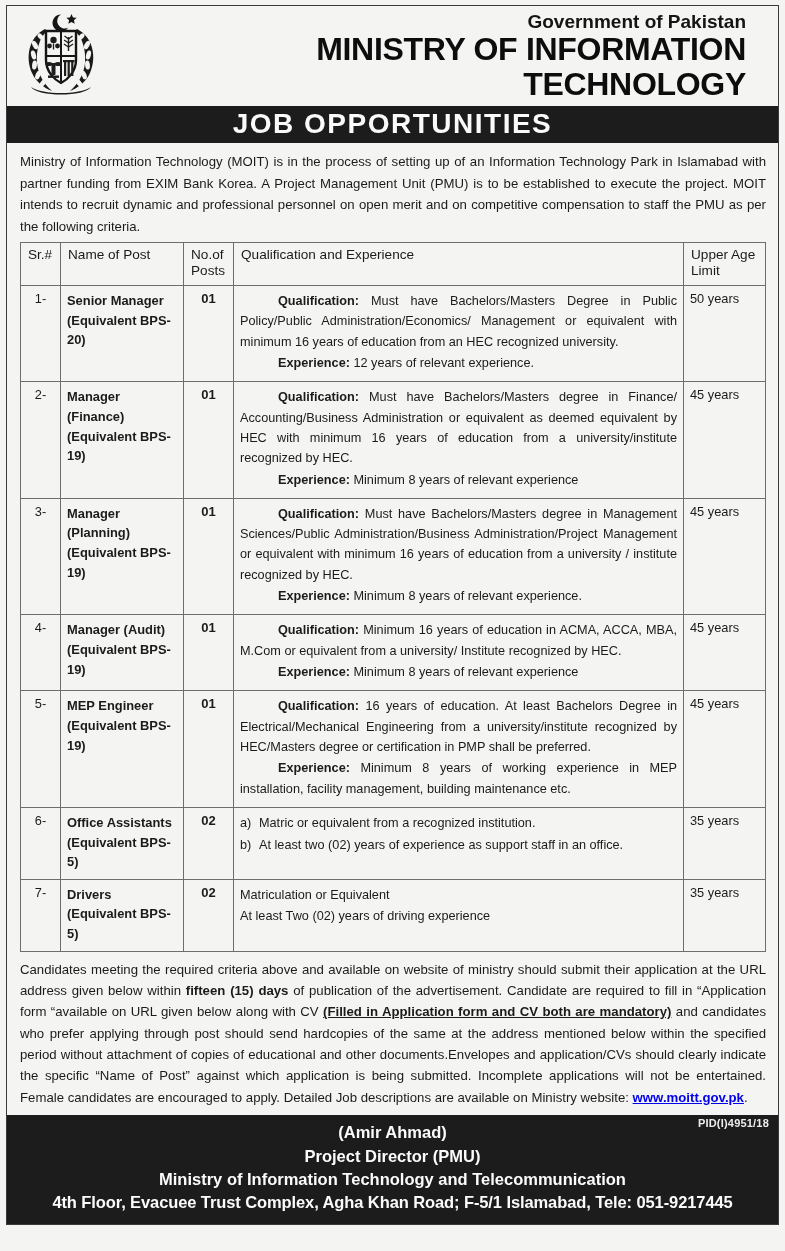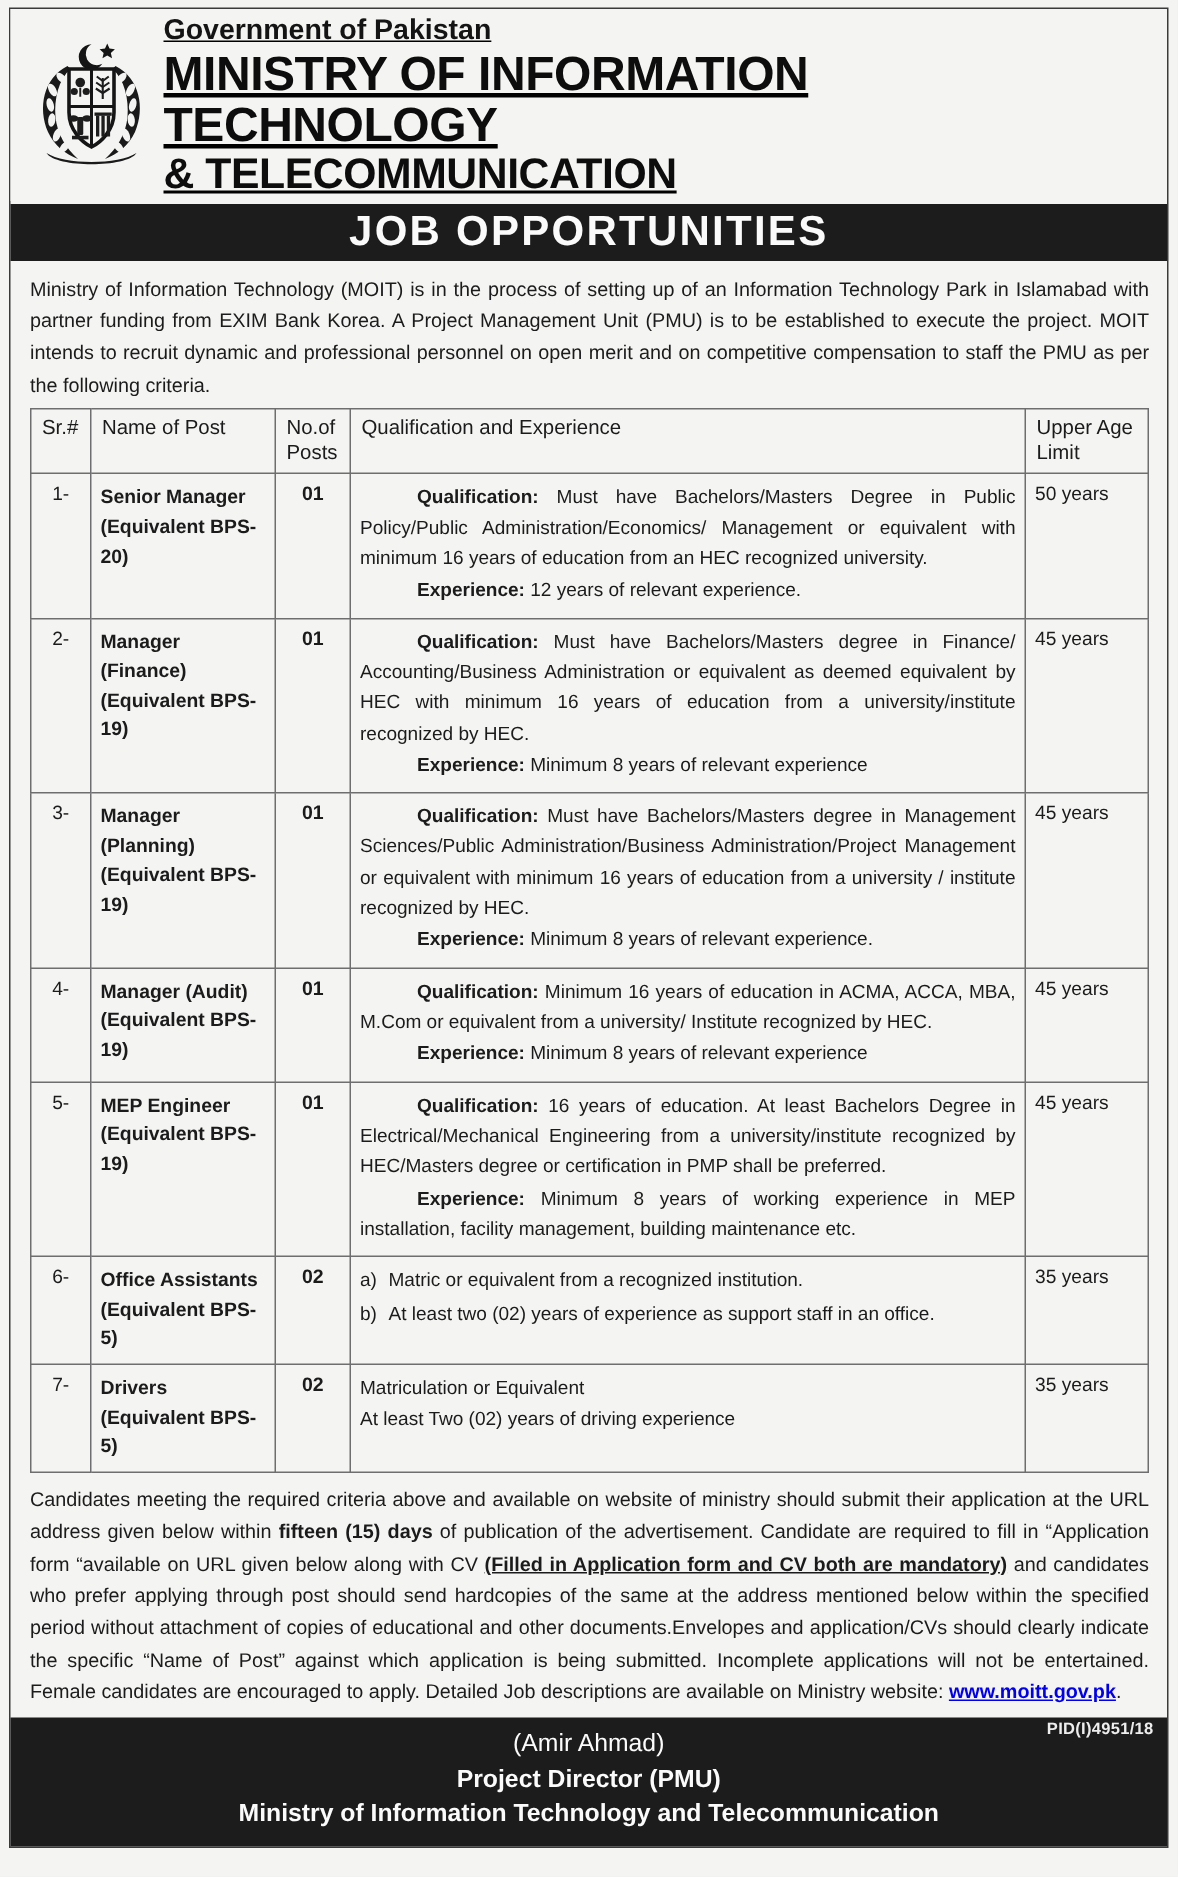--- a/index.html
+++ b/index.html
@@ -55,21 +55,21 @@
     background: #f4f4f2;
   }
   .emblem {
     width: 96px;
     min-width: 96px;
     height: 92px;
     display: flex;
     align-items: center;
     justify-content: center;
   }
-  .titles { flex: 1; text-align: left; padding-right: 26px; text-decoration: underline; }
+  .titles { flex: 1; text-align: right; padding-right: 26px; }
   .gov-line {
     font-size: 19px;
     font-weight: bold;
     color: #141414;
     letter-spacing: 0px;
     line-height: 1.15;
   }
   .ministry-line-1 {
     font-size: 32px;
     font-weight: bold;
@@ -174,21 +174,21 @@
   }
   .pid {
     position: absolute;
     right: 9px;
     top: 2px;
     font-size: 11px;
     font-weight: bold;
     letter-spacing: 0.2px;
     color: #ededed;
   }
-  .f1 { font-size: 16.5px; font-weight: normal; line-height: 1.42; }
+  .f1 { font-size: 16.5px; font-weight: bold; line-height: 1.42; }
   .f2 { font-size: 16.5px; font-weight: bold; line-height: 1.42; }
   .f3 { font-size: 16.5px; font-weight: bold; line-height: 1.42; }
   .f4 { font-size: 16.5px; font-weight: bold; line-height: 1.42; letter-spacing: -0.1px; }
 </style>
 </head>
 <body>
 
 <div class="page">
 
   <div class="watermark">jobs.com.pk</div>
@@ -250,21 +250,20 @@
               <rect x="56.2" y="51" width="2.2" height="14"></rect>
               <rect x="48" y="49" width="11.5" height="2.2"></rect>
             </g>
 
             <path d="M16 76 C28 84 64 84 76 76 C70 86 22 86 16 76 Z" fill="#1a1a1a"></path>
           </svg>
         </div>
         <div class="titles">
           <div class="gov-line">Government of Pakistan</div>
           <div class="ministry-line-1">MINISTRY OF INFORMATION TECHNOLOGY</div>
-          <div class="ministry-line-2">&amp; TELECOMMUNICATION</div>
         </div>
       </div>
 
       <div class="banner">JOB OPPORTUNITIES</div>
 
       <div class="intro">Ministry of Information Technology (MOIT) is in the process of setting up of an Information Technology Park in Islamabad with partner funding from EXIM Bank Korea. A Project Management Unit (PMU) is to be established to execute the project. MOIT intends to recruit dynamic and professional personnel on open merit and on competitive compensation to staff the PMU as per the following criteria.</div>
 
       <div class="tbl-wrap">
         <table class="jobs">
           <thead>
@@ -375,17 +374,18 @@
         </table>
       </div>
 
       <div class="outro"><span>Candidates meeting the required criteria above and available on website of ministry should submit their application at the URL address given below within </span><b>fifteen (15) days</b><span> of publication of the advertisement. Candidate are required to fill in “Application form “available on URL given below along with CV </span><b><u>(Filled in Application form and CV both are mandatory)</u></b><span> and candidates who prefer applying through post should send hardcopies of the same at the address mentioned below within the specified period without attachment of copies of educational and other documents.Envelopes and application/CVs should clearly indicate the specific “Name of Post” against which application is being submitted. Incomplete applications will not be entertained. Female candidates are encouraged to apply. Detailed Job descriptions are available on Ministry website: </span><a class="site" href="#">www.moitt.gov.pk</a><span>.</span></div>
 
       <div class="footer">
         <div class="pid">PID(I)4951/18</div>
         <div class="f1">(Amir Ahmad)</div>
         <div class="f2">Project Director (PMU)</div>
         <div class="f3">Ministry of Information Technology and Telecommunication</div>
+        <div class="f4">4th Floor, Evacuee Trust Complex, Agha Khan Road; F-5/1 Islamabad, Tele: 051-9217445</div>
       </div>
 
     </div>
   </div>
 </div>
 
 </body></html>

